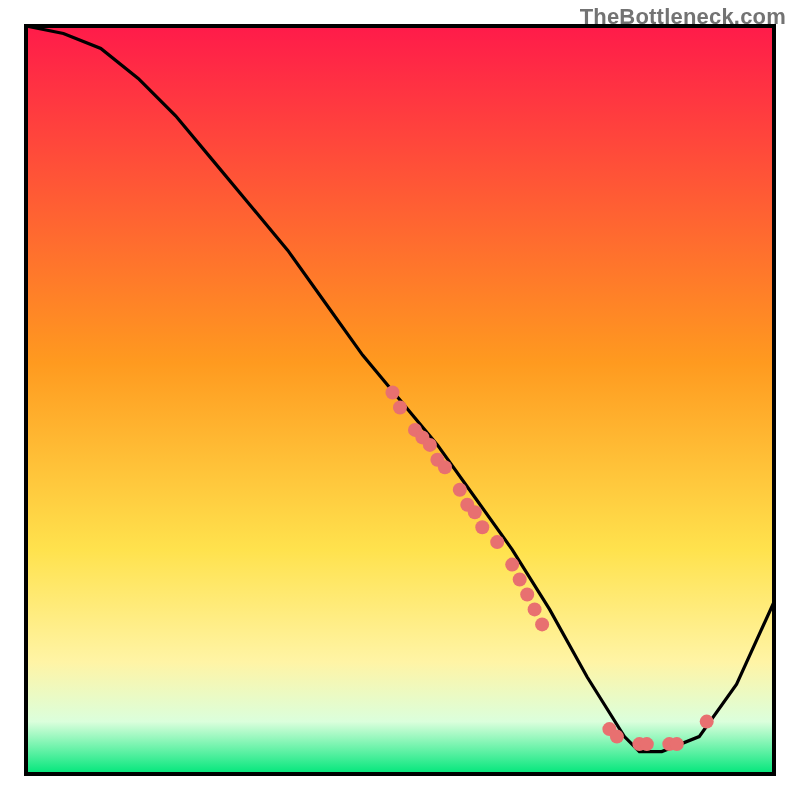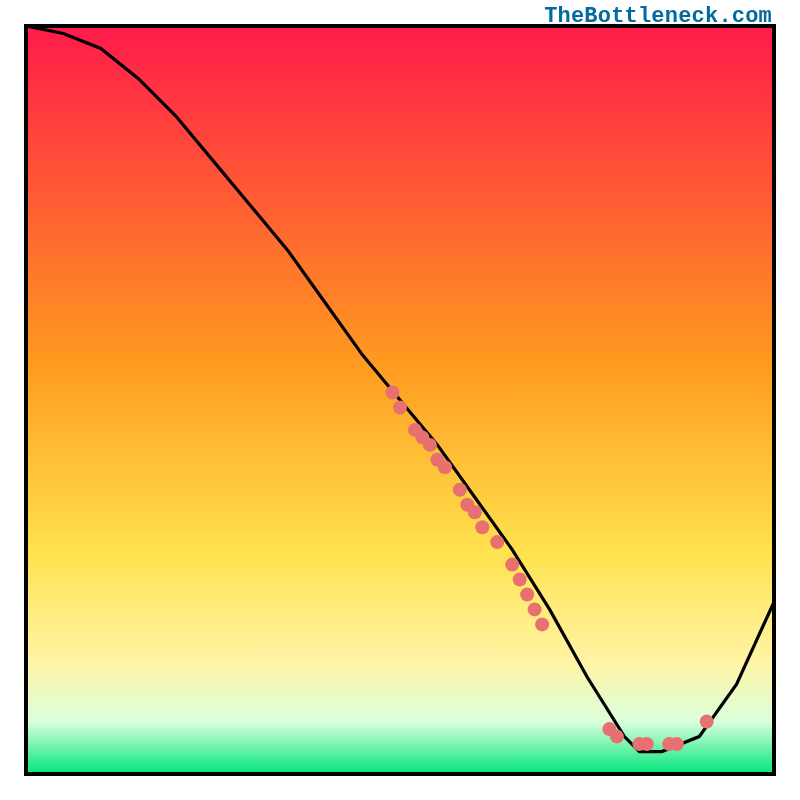--- a/index.html
+++ b/index.html
@@ -19,25 +19,25 @@
     position: absolute;
     left: 0;
     top: 0;
     width: 800px;
     height: 800px;
     display: block;
   }
   .attribution {
     position: absolute;
     top: 4px;
-    right: 28px;
-    font-family: Liberation Mono, monospace;
+    right: 14px;
+    font-family: Liberation Sans, sans-serif;
     font-size: 22px;
     font-weight: bold;
-    color: #0369a1;
+    color: #737373;
     letter-spacing: 0.2px;
   }
 </style>
 </head>
 <body>
 
 <div class="stage">
 
   <svg viewBox="0 0 800 800">
     <defs>

